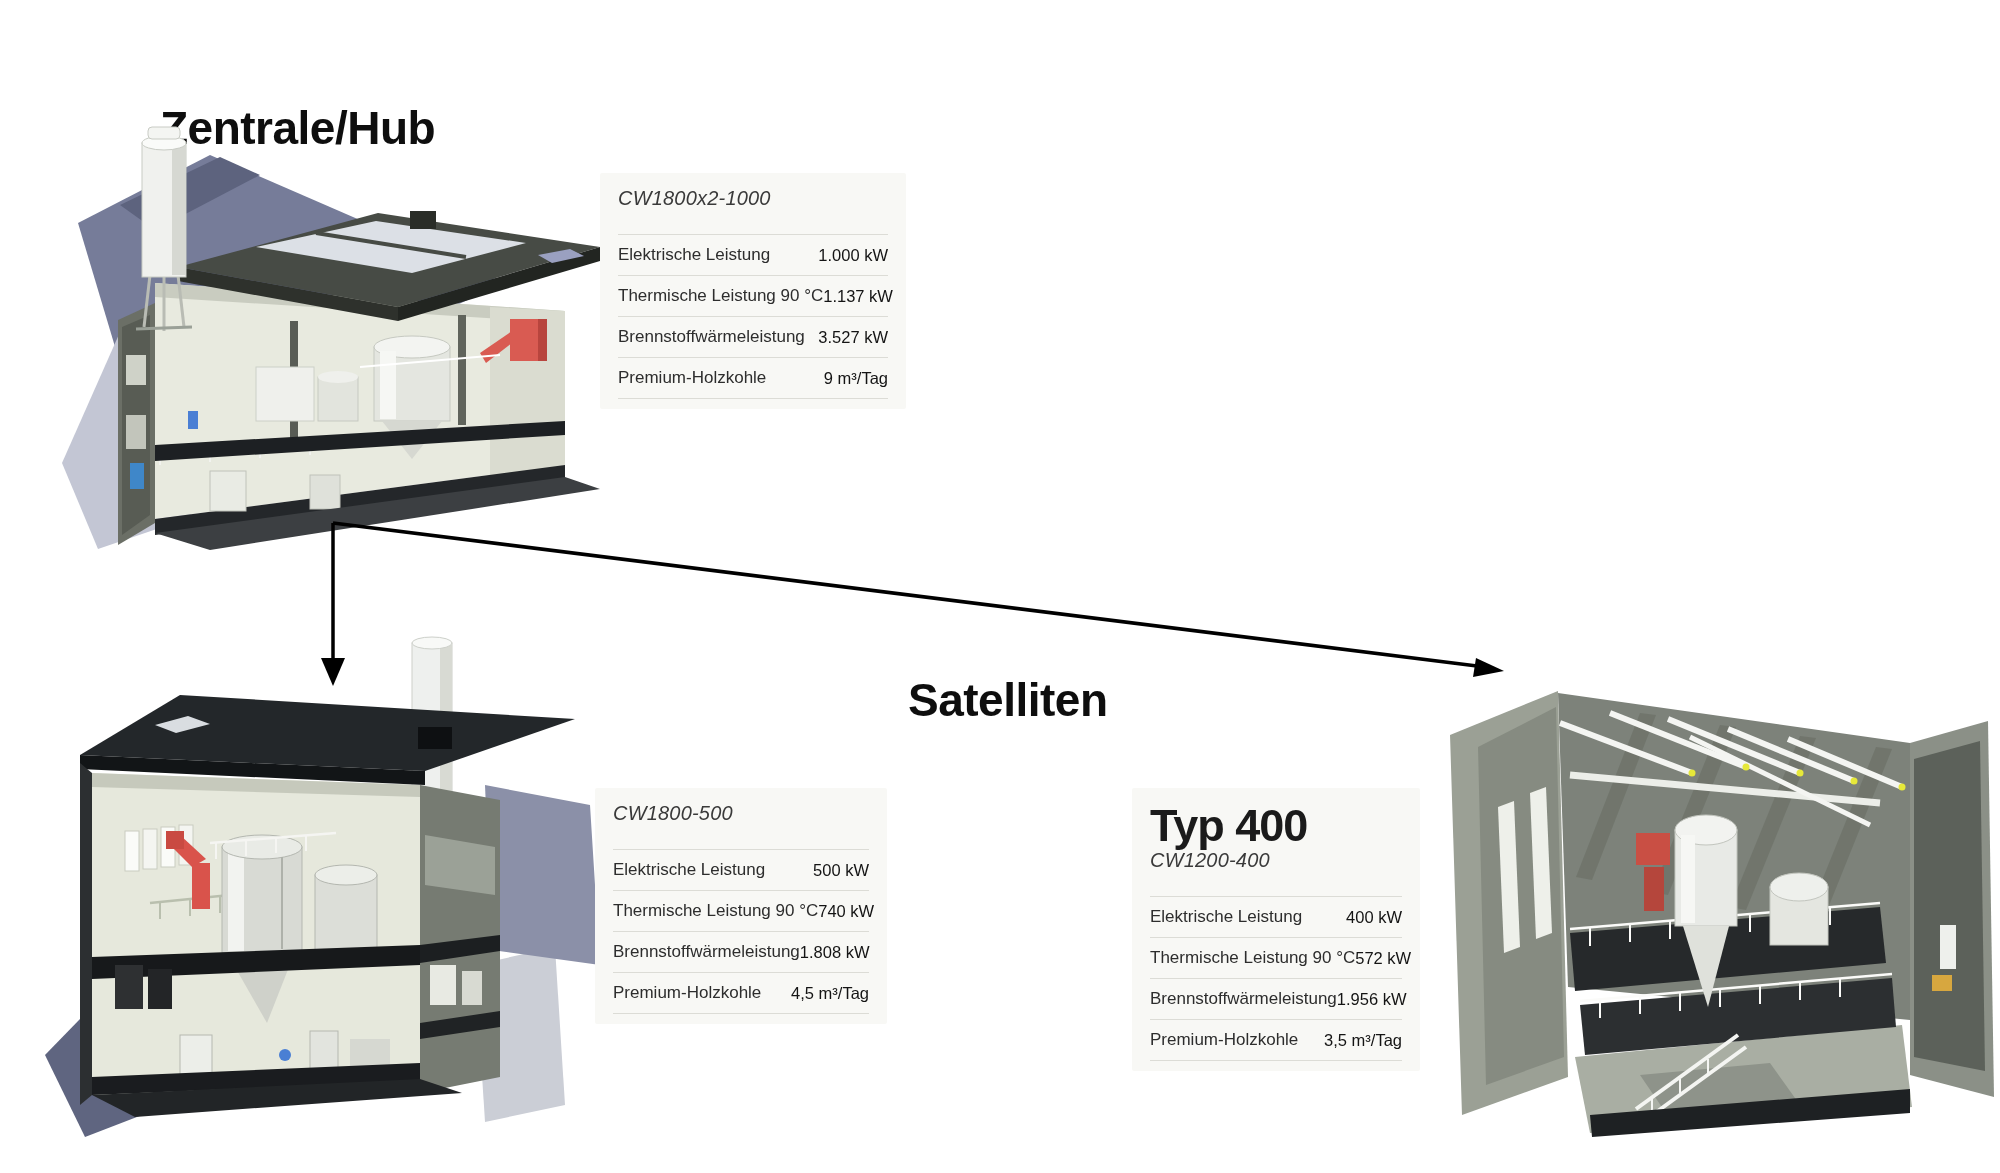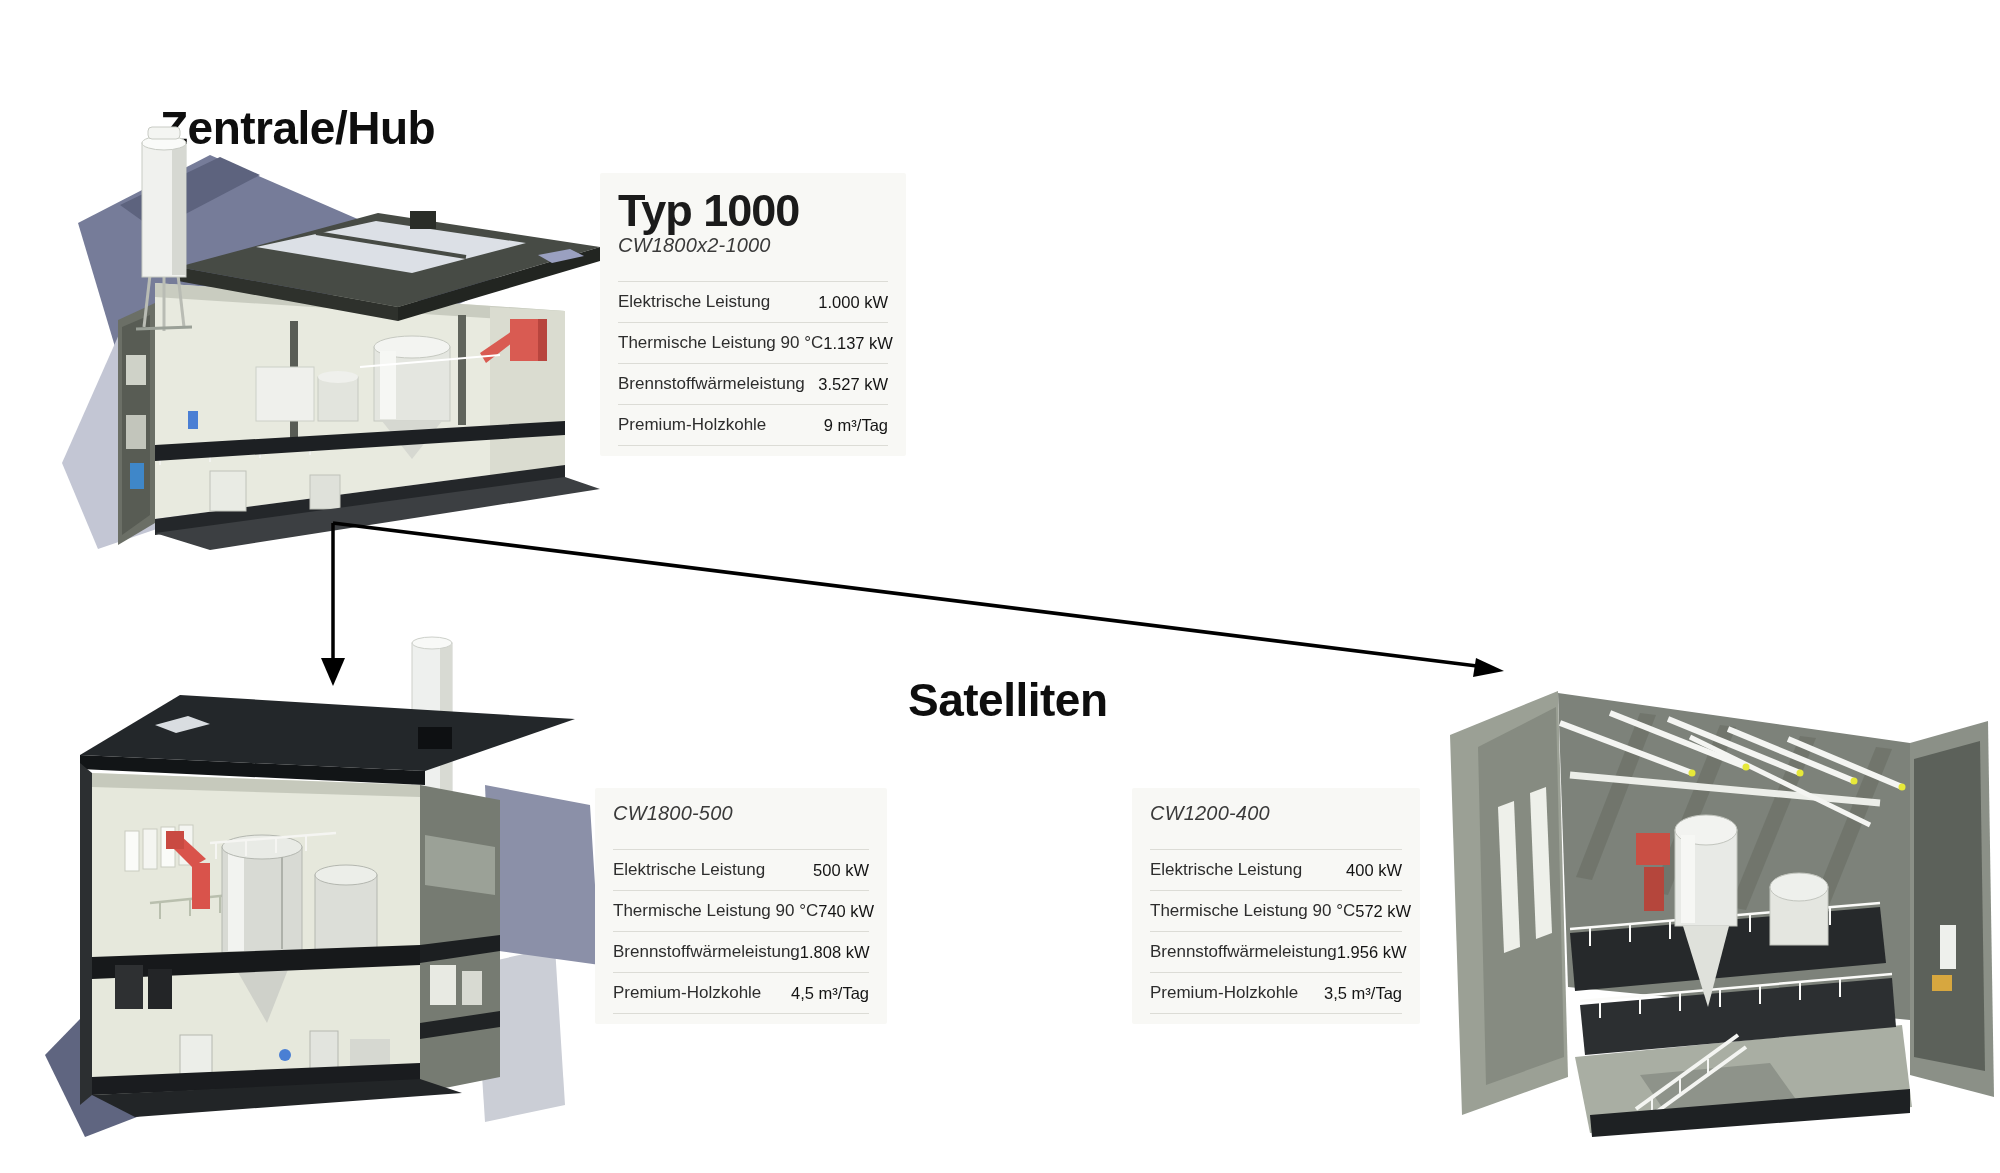--- a/index.html
+++ b/index.html
@@ -276,21 +276,20 @@
     <line x1="333" y1="523" x2="333" y2="663" stroke="#000000" stroke-width="3.5"></line>
     <polygon points="333,686 321,658 345,658" fill="#000000"></polygon>
   </g>
   <g>
     <line x1="333" y1="523" x2="1477" y2="666" stroke="#000000" stroke-width="3.5"></line>
     <polygon points="1504,671 1473,677 1476,658" fill="#000000"></polygon>
   </g>
 </svg>
 
 <section id="card-0" class="card">
-  <h2 class="card-title">Typ 1000</h2>
   <div class="card-model">CW1800x2-1000</div>
   <div class="spec-table">
     <div class="spec-row">
       <span class="spec-label">Elektrische Leistung</span>
       <span class="spec-value">1.000 kW</span>
     </div>
     <div class="spec-row">
       <span class="spec-label">Thermische Leistung 90 °C</span>
       <span class="spec-value">1.137 kW</span>
     </div>
@@ -321,20 +320,21 @@
       <span class="spec-value">1.808 kW</span>
     </div>
     <div class="spec-row">
       <span class="spec-label">Premium-Holzkohle</span>
       <span class="spec-value">4,5 m³/Tag</span>
     </div>
   </div>
 </section>
 
 <section id="card-2" class="card">
+  <h2 class="card-title">Typ 400</h2>
   <div class="card-model">CW1200-400</div>
   <div class="spec-table">
     <div class="spec-row">
       <span class="spec-label">Elektrische Leistung</span>
       <span class="spec-value">400 kW</span>
     </div>
     <div class="spec-row">
       <span class="spec-label">Thermische Leistung 90 °C</span>
       <span class="spec-value">572 kW</span>
     </div>

